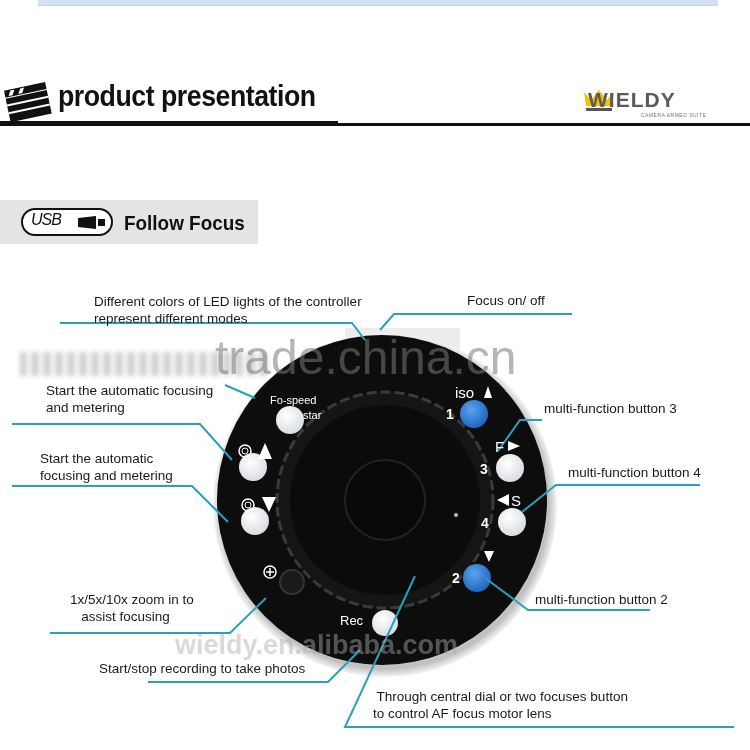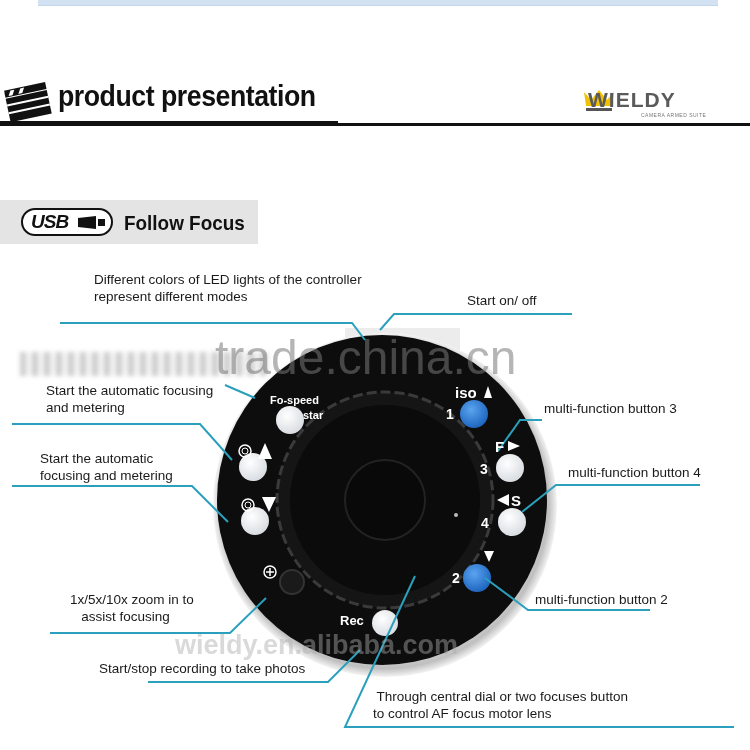--- a/index.html
+++ b/index.html
@@ -6,27 +6,27 @@
   body{width:750px;height:750px;position:relative;overflow:hidden;font-family:"Liberation Sans",sans-serif;color:#1a1a1a;}
   .abs{position:absolute;}
   .topbar{left:38px;top:0;width:680px;height:5px;background:#d3e2f3;border-bottom:1px solid #c5d6ea;}
   .hdr-title{left:58px;top:80px;font-family:"Liberation Sans",sans-serif;font-weight:bold;font-size:29px;letter-spacing:-0.5px;transform:scaleX(0.92);transform-origin:left;color:#111;}
   .hdr-rule{left:0;top:123px;width:750px;height:3px;background:#111;}
   .hdr-rule2{left:0;top:121px;width:338px;height:2px;background:#111;}
   .logo-text{left:588px;top:88px;font-weight:bold;font-size:21px;color:#5a5a5a;letter-spacing:1px;}
   .logo-sub{left:641px;top:112px;font-size:5px;color:#777;letter-spacing:0.5px;}
   .sec-band{left:0;top:200px;width:258px;height:44px;background:#e4e4e4;}
   .usb-pill{left:21px;top:208px;width:92px;height:28px;border:2.5px solid #111;border-radius:16px;box-sizing:border-box;background:#fff;}
-  .usb-text{left:31px;top:211px;font-weight:bold;font-style:italic;font-size:19px;color:#111;letter-spacing:-1px;}
+  .usb-text{left:31px;top:211px;font-weight:normal;font-style:italic;font-size:16px;color:#111;letter-spacing:-1px;}
   .sec-title{left:124px;top:211px;font-weight:bold;font-size:21px;color:#111;transform:scaleX(0.9);transform-origin:left;}
   .callout{font-size:13.5px;line-height:17px;color:#1a1a1a;white-space:nowrap;}
   .wm{color:rgba(120,120,120,0.55);font-size:48px;white-space:nowrap;}
   .wm2{color:rgba(170,170,170,0.45);font-size:27px;font-weight:bold;white-space:nowrap;}
   .blurband{left:20px;top:352px;width:250px;height:24px;background:repeating-linear-gradient(90deg,#bbb 0 6px,#eee 6px 12px);filter:blur(2px);opacity:.7;}
-  .dev-label{color:#fff;font-weight:bold;font-size:11px;white-space:nowrap;}
+  .dev-label{color:#fff;font-weight:normal;font-size:11px;white-space:nowrap;}
   .num{color:#fff;font-weight:bold;font-size:14px;}
 </style>
 </head>
 <body>
 
 <div class="abs topbar"></div>
 
 <svg class="abs" style="left:2px;top:72px" width="52" height="52" viewBox="0 0 52 52">
   <g transform="rotate(-12 26 26)">
     <rect x="4" y="22" width="42" height="24" fill="#111"></rect>
@@ -135,23 +135,23 @@
 <div class="abs num" style="left:480px;top:461px">3</div>
 <div class="abs dev-label" style="left:511px;top:492px;font-size:15px">S</div>
 <div class="abs num" style="left:481px;top:515px">4</div>
 <div class="abs num" style="left:452px;top:570px">2</div>
 <div class="abs dev-label" style="left:340px;top:613px;font-size:13px">Rec</div>
 
 <div class="abs blurband"></div>
 <div class="abs wm" style="left:215px;top:330px">trade.china.cn</div>
 <div class="abs wm2" style="left:175px;top:630px">wieldy.en.alibaba.com</div>
 
-<div class="abs callout" style="left:94px;top:271px;white-space:pre">Different colors of LED lights of the controller
+<div class="abs callout" style="left:94px;top:293px;white-space:pre">Different colors of LED lights of the controller
 represent different modes</div>
-<div class="abs callout" style="left:467px;top:292px">Start on/ off</div>
+<div class="abs callout" style="left:467px;top:292px">Focus on/ off</div>
 <div class="abs callout" style="left:46px;top:382px;white-space:pre">Start the automatic focusing
 and metering</div>
 <div class="abs callout" style="left:40px;top:450px;white-space:pre">Start the automatic
 focusing and metering</div>
 <div class="abs callout" style="left:544px;top:400px">multi-function button 3</div>
 <div class="abs callout" style="left:568px;top:464px">multi-function button 4</div>
 <div class="abs callout" style="left:70px;top:591px;white-space:pre">1x/5x/10x zoom in to
    assist focusing</div>
 <div class="abs callout" style="left:535px;top:591px">multi-function button 2</div>
 <div class="abs callout" style="left:99px;top:660px">Start/stop recording to take photos</div>

